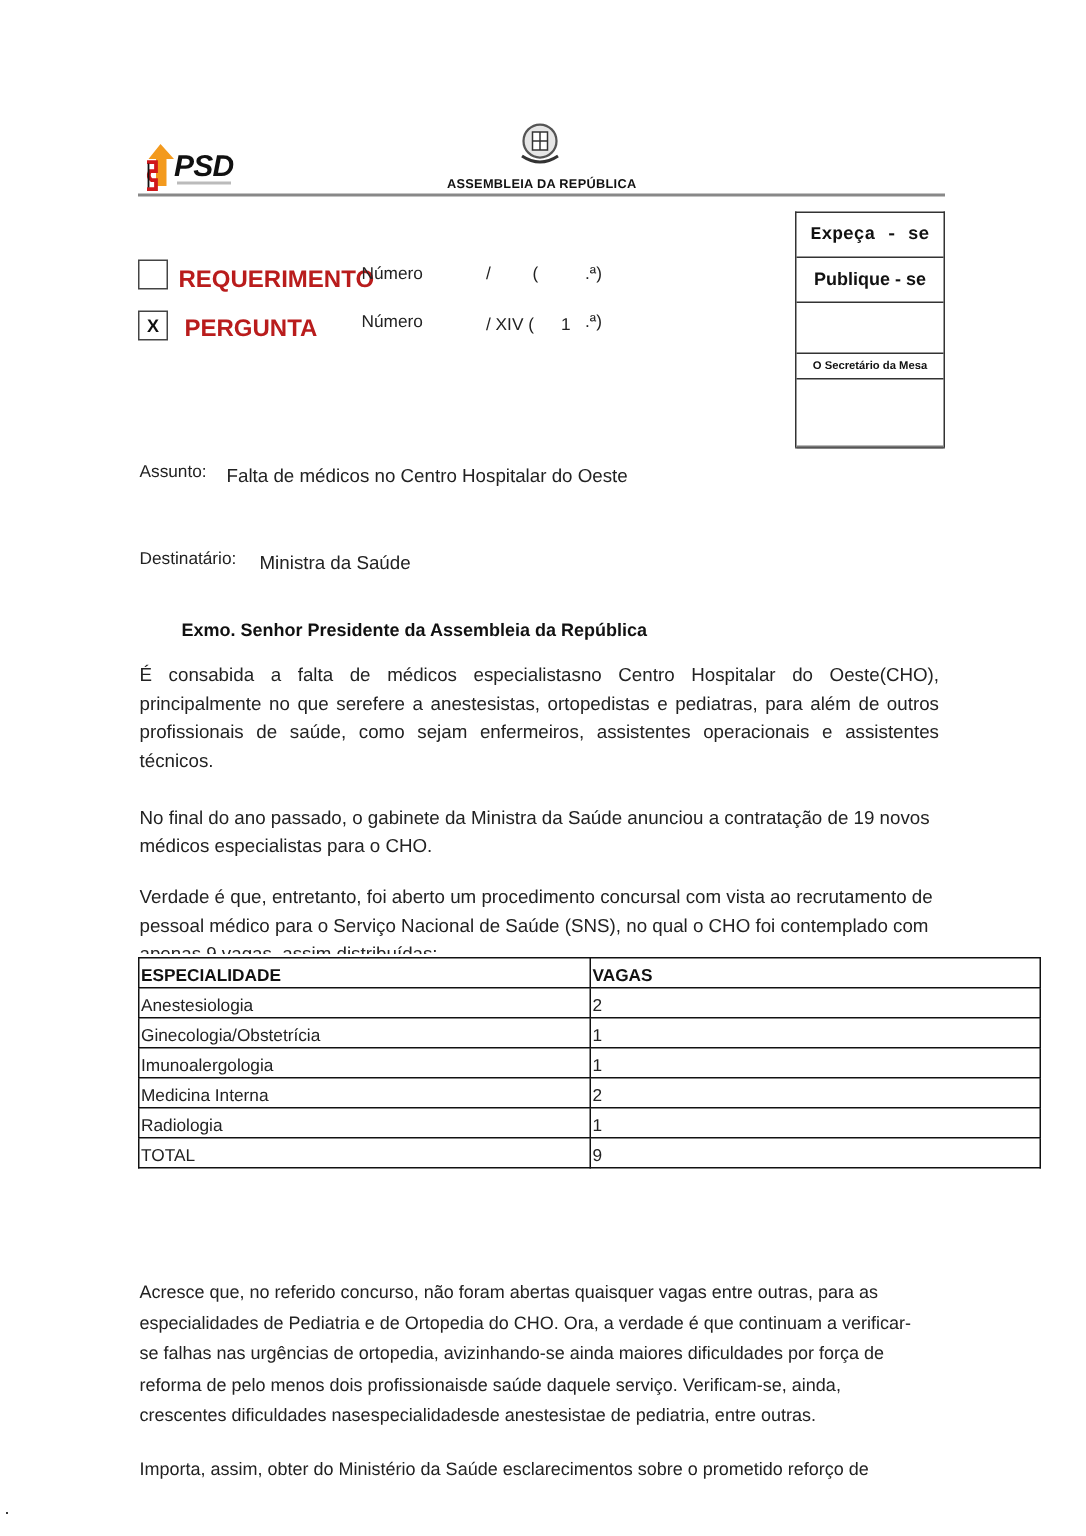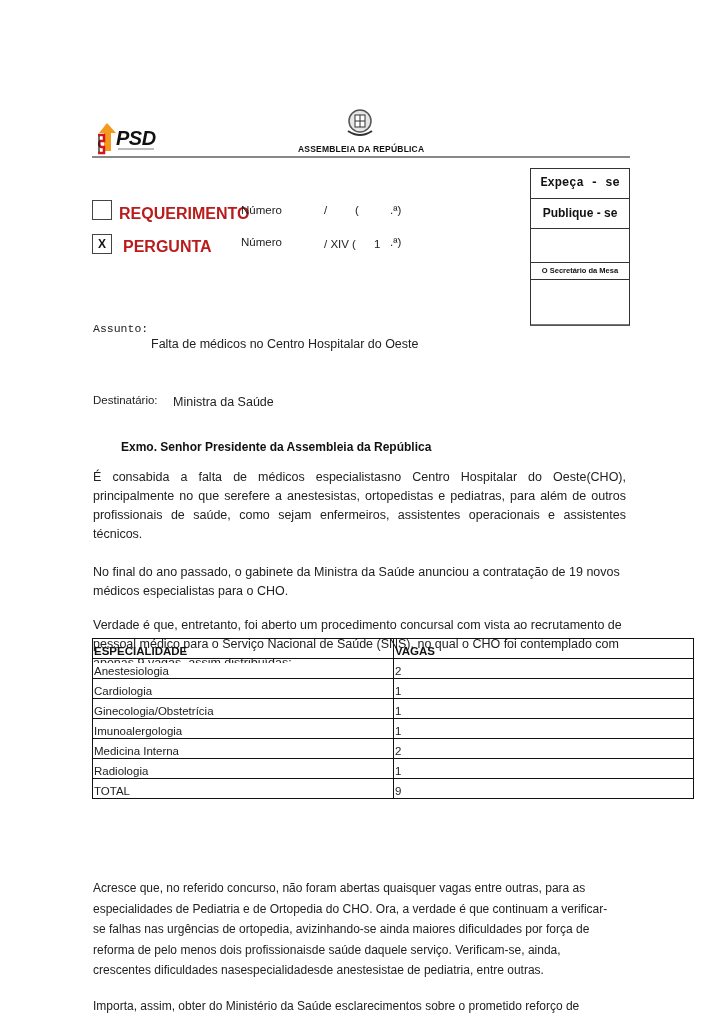--- a/index.html
+++ b/index.html
@@ -1,18 +1,18 @@
 <!DOCTYPE html>
 <html><head>
 <meta charset="utf-8">
 <style>
   html, body { margin:0; padding:0; background:#ffffff; }
   body { width:724px; height:1024px; position:relative; overflow:hidden;
          font-family:"Liberation Sans", sans-serif; color:#222; }
-  .abs { position:absolute;margin-top:27px; }
+  .abs { position:absolute; }
   .hdr-line { left:92px; top:129px; width:538px; height:2px; background:#888; }
   .logo { left:96px; top:94px; width:64px; height:34px; }
   .logo-text { position:absolute; left:20px; top:6px; font-weight:bold; font-style:italic;
                font-size:20px; color:#111; letter-spacing:-0.5px; }
   .logo-sub { position:absolute; left:22px; top:27px; width:36px; height:2px; background:#bbb; }
   .crest { left:345px; top:80px; width:30px; height:34px; }
   .assembly { left:298px; top:117px; font-size:8.5px; font-weight:bold; color:#111; letter-spacing:0.2px;text-align:center; }
 
   .stamp { left:530px; top:141px; width:98px; height:156px; border:1px solid #333; border-bottom:none; }
   .stamp .cell { border-bottom:1px solid #333; text-align:center; font-weight:bold; color:#111; }
@@ -78,44 +78,40 @@
 <div class="abs small" style="left:355px;top:177px;">(</div>
 <div class="abs small" style="left:390px;top:177px;">.ª)</div>
 
 <div class="abs cb" style="left:92px;top:207px;">X</div>
 <div class="abs formlabel" style="left:123px;top:211px;">PERGUNTA</div>
 <div class="abs small" style="left:241px;top:209px;">Número</div>
 <div class="abs small" style="left:324px;top:211px;">/ XIV (</div>
 <div class="abs small" style="left:374px;top:211px;">1</div>
 <div class="abs small" style="left:390px;top:209px;">.ª)</div>
 
-<div class="abs small" style="left:93px;top:295px;font-family:Liberation Mono, monospace;">Assunto:</div>
+<div class="abs small" style="left:93px;top:309px;">Assunto:</div>
 <div class="abs" style="left:151px;top:310px;font-size:12.5px;color:#222;">Falta de médicos no Centro Hospitalar do Oeste</div>
 <div class="abs small" style="left:93px;top:367px;">Destinatário:</div>
 <div class="abs" style="left:173px;top:368px;font-size:12.5px;color:#222;">Ministra da Saúde</div>
 
 <div class="abs" style="left:93px;top:413px;font-size:12px;font-weight:bold;color:#111;padding-left:28px;">Exmo. Senhor Presidente da Assembleia da República</div>
 
 <div class="abs para just" style="top:441px;">É consabida a falta de médicos especialistasno Centro Hospitalar do Oeste(CHO), principalmente no que serefere a anestesistas, ortopedistas e pediatras, para além de outros profissionais de saúde, como sejam enfermeiros, assistentes operacionais e assistentes técnicos.</div>
 <div class="abs para" style="top:536px;">No final do ano passado, o gabinete da Ministra da Saúde anunciou a contratação de 19 novos médicos especialistas para o CHO.</div>
 <div class="abs para" style="top:589px;height:47px;overflow:hidden;">Verdade é que, entretanto, foi aberto um procedimento concursal com vista ao recrutamento de pessoal médico para o Serviço Nacional de Saúde (SNS), no qual o CHO foi contemplado com apenas 9 vagas, assim distribuídas:</div>
 
 <table class="tbl">
   <tbody>
       <tr class="head">
     <td class="c1">ESPECIALIDADE</td>
     <td>VAGAS</td>
   </tr>
   <tr>
     <td class="c1">Anestesiologia</td>
     <td>2</td>
-  </tr>
-  <tr>
-    <td class="c1">Cardiologia</td>
-    <td>1</td>
   </tr>
   <tr>
     <td class="c1">Ginecologia/Obstetrícia</td>
     <td>1</td>
   </tr>
   <tr>
     <td class="c1">Imunoalergologia</td>
     <td>1</td>
   </tr>
   <tr>

